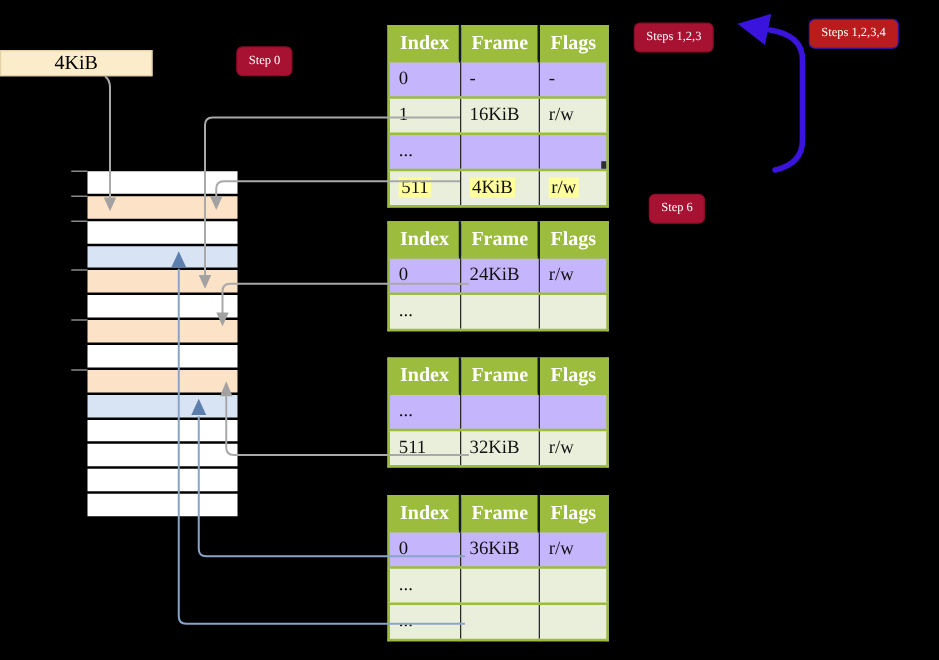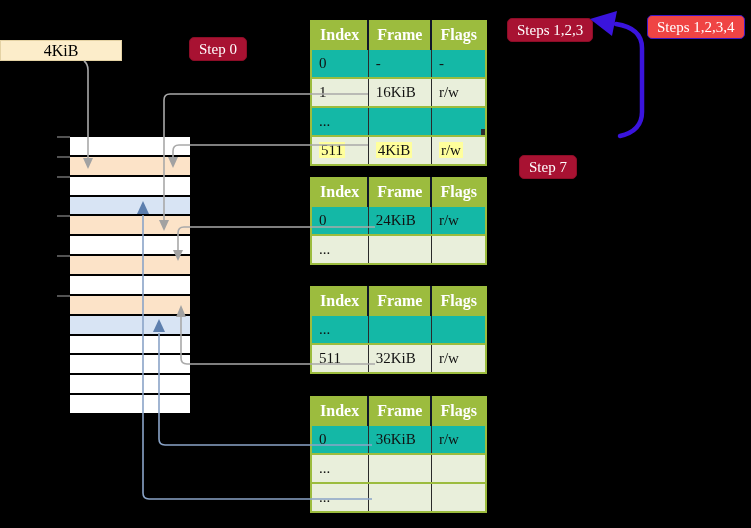--- a/index.html
+++ b/index.html
@@ -2,25 +2,25 @@
 <html><head>
 <meta charset="utf-8">
 <style>
   html,body{margin:0;padding:0;background:#000;}
   #canvas{
     position:relative;width:751px;height:528px;background:#000;overflow:hidden;
     font-family:"Liberation Serif","DejaVu Serif",serif;
   }
   
   .badge{
-    position:absolute;color:#fff;font-size:15px;line-height:20px;
+    position:absolute;color:#fff;font-size:10px;line-height:20px;
     padding:1px 9px;border-radius:5px;white-space:nowrap;
   }
   .badge.red{background:#a81232;border:1px solid #8c0d27;}
-  .badge.blue{background:#ef4444;border:1px solid #3c18c4;}
+  .badge.blue{background:#b91c1c;border:1px solid #3c18c4;}
   #badge-step0{left:189px;top:37px;text-align:right;}
   #badge-steps123{left:507px;top:18px;}
   #badge-steps1234{left:647px;top:15px;}
   #badge-step4{left:519px;top:155px;}
   #box-4kib{
     position:absolute;left:0;top:40px;width:120px;height:19px;
     background:#fcedca;border:1px solid #e4d2a4;
     color:#000;font-size:16px;line-height:19px;text-align:center;
   }
   
@@ -31,21 +31,21 @@
   .mem-cell{width:100%;}
   .cell-white{background:#ffffff;}
   .cell-peach{background:#fce3c8;}
   .cell-blue{background:#d8e4f4;}
   
   .ptable-host{position:absolute;left:310px;}
   #table-0{top:20px;}
   #table-1{top:177px;}
   #table-2{top:286px;}
   #table-3{top:396px;}
-  table.ptable{border-collapse:collapse;border:2px solid #9cbc3e;background:#14b8a6;}
+  table.ptable{border-collapse:collapse;border:2px solid #9cbc3e;background:#c4b5fd;}
   table.ptable th{
     background:#9cbc3e;color:#fff;font-weight:bold;font-size:16px;
     text-align:left;padding:1px 8px 2px 8px;height:23px;
     border-left:2px solid #0f172a;
   }
   table.ptable th:first-child{border-left:none;}
   table.ptable td{
     font-size:15px;color:#111;padding:1px 6px 2px 7px;height:24px;
     border-left:1.5px solid #2a2a2a;border-top:2px solid #9cbc3e;
     vertical-align:middle;
@@ -62,21 +62,21 @@
 </head>
 <body>
 
 <div id="canvas">
 
   <div id="box-4kib">4KiB</div>
 
   <div id="badge-step0" class="badge red">Step 0</div>
   <div id="badge-steps123" class="badge red">Steps 1,2,3</div>
   <div id="badge-steps1234" class="badge blue">Steps 1,2,3,4</div>
-  <div id="badge-step4" class="badge red">Step 7</div>
+  <div id="badge-step4" class="badge red">Step 6</div>
 
   <div id="memory-rows">
       <div class="mem-cell cell-white"></div>
       <div class="mem-cell cell-peach"></div>
       <div class="mem-cell cell-white"></div>
       <div class="mem-cell cell-blue"></div>
       <div class="mem-cell cell-peach"></div>
       <div class="mem-cell cell-white"></div>
       <div class="mem-cell cell-peach"></div>
       <div class="mem-cell cell-white"></div>

